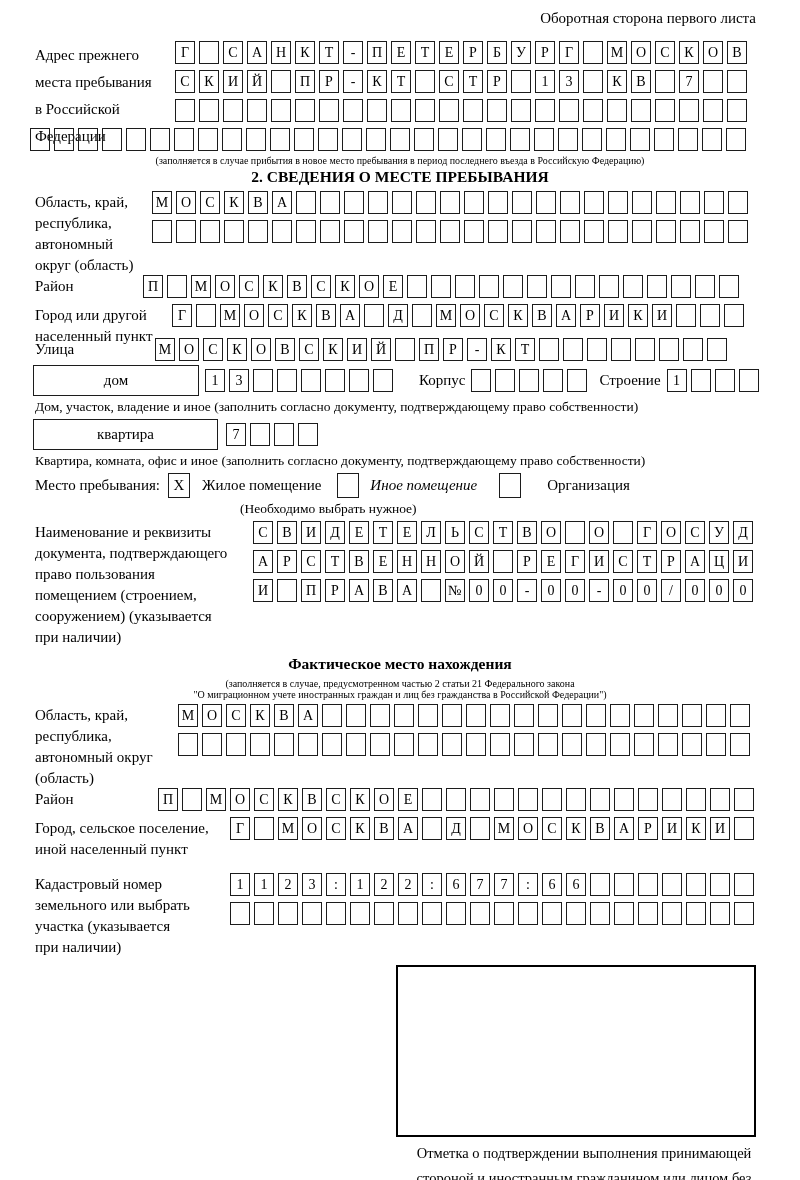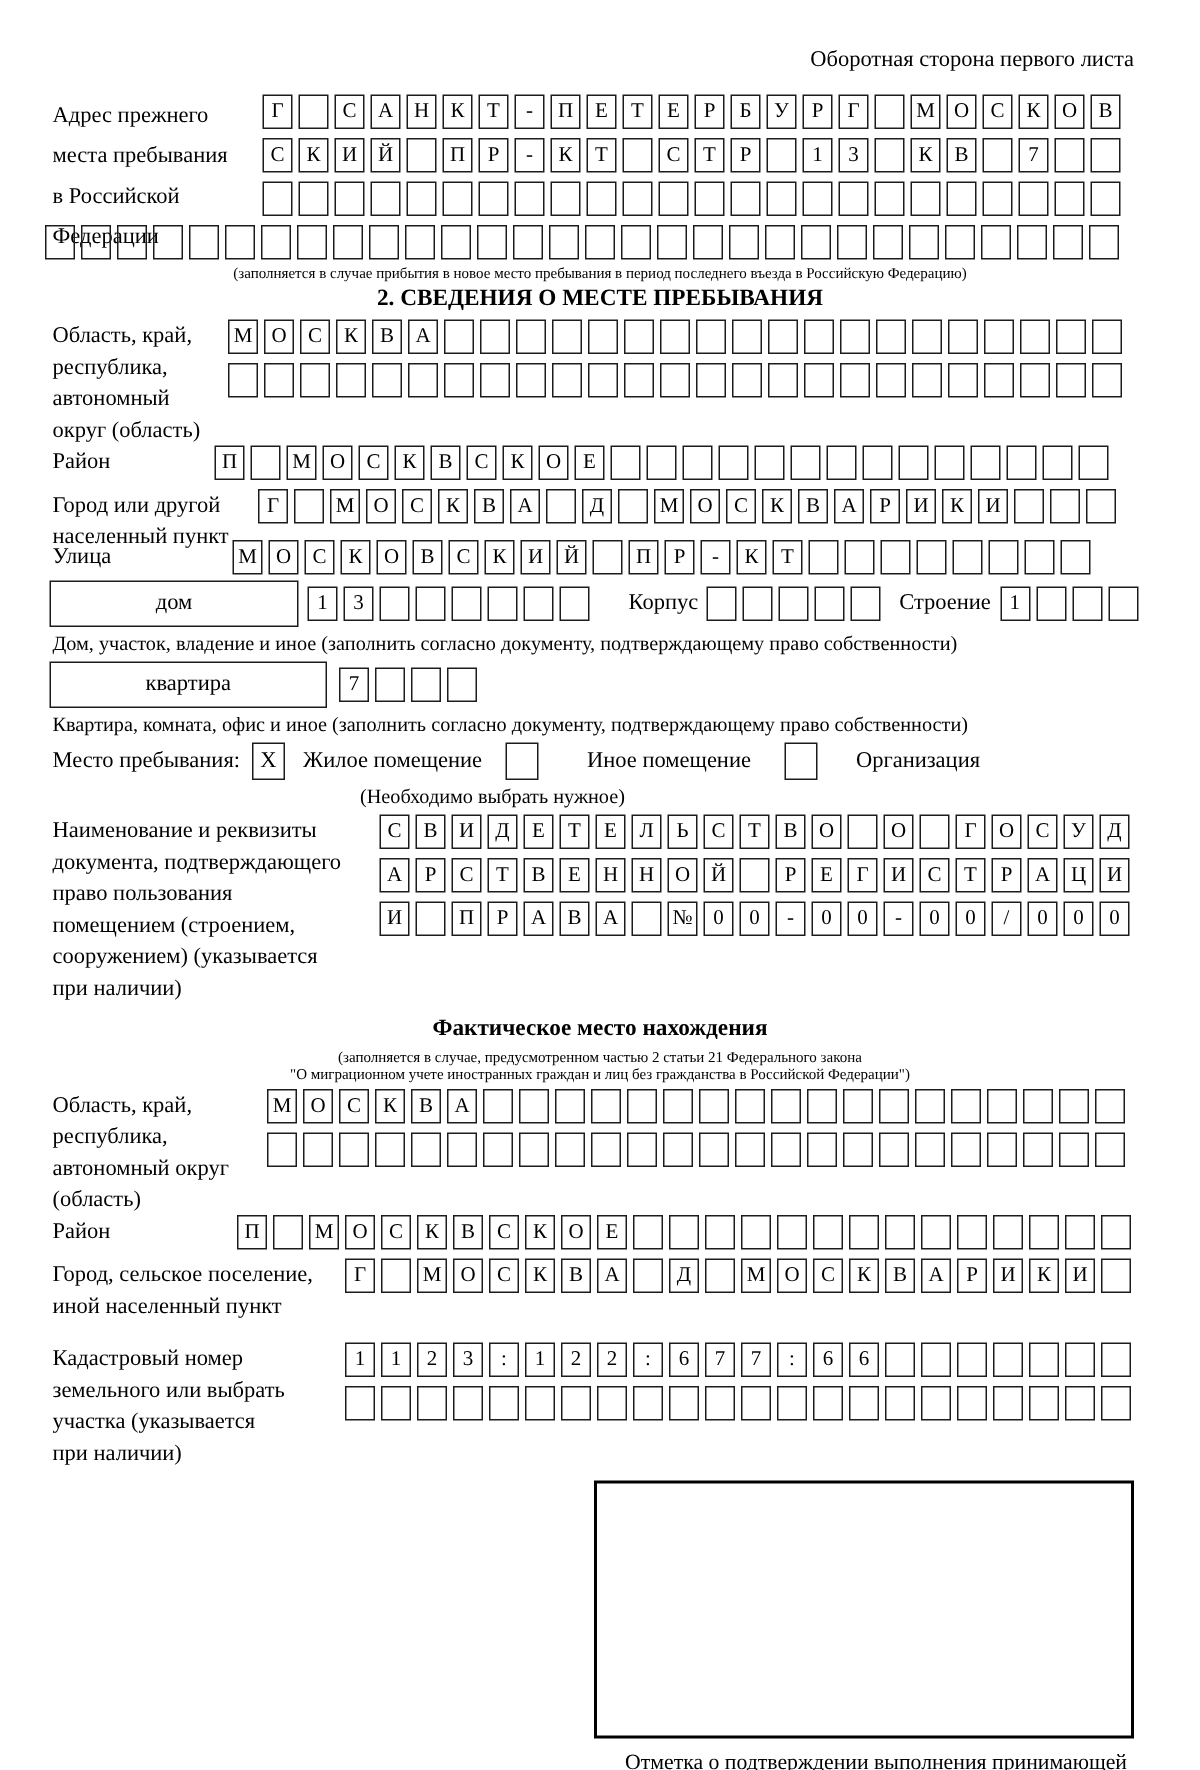--- a/index.html
+++ b/index.html
@@ -4,21 +4,21 @@
 <style>
   html,body{margin:0;padding:0;background:#fff;}
   .page{
     position:relative;
     width:800px;height:1180px;
     background:#fff;color:#000;
     font-family:"Liberation Serif","DejaVu Serif",serif;
     overflow:hidden;
   }
   .corner-note{
-    padding-top:32px;padding-right:44px;
+    padding-top:10px;padding-right:44px;
     text-align:right;font-size:15px;
   }
   .form-row{position:relative;margin-left:35px;}
   .row-label{
     position:absolute;left:0;top:1px;
     font-size:15px;line-height:21px;white-space:nowrap;
   }
   .grid-col{display:flex;flex-direction:column;gap:6px;}
   .cells{display:flex;gap:4px;}
   .cell{
@@ -393,21 +393,21 @@
         <span class="cell"></span>
       </div>
   </div>
   <div class="note">Квартира, комната, офис и иное (заполнить согласно документу, подтверждающему право собственности)</div>
 
   <div class="inline-row" style="margin-left:35px;">
     <div class="inline-txt">Место пребывания:</div>
     <div class="checkbox" style="margin-left:8px;">X</div>
     <div class="inline-txt" style="margin-left:12px;">Жилое помещение</div>
     <div class="checkbox" style="margin-left:16px;"></div>
-    <div class="inline-txt" style="margin-left:32px;">Иное помещение</div>
+    <div class="inline-txt" style="margin-left:11px;font-style:italic;">Иное помещение</div>
     <div class="checkbox" style="margin-left:22px;"></div>
     <div class="inline-txt" style="margin-left:26px;">Организация</div>
   </div>
   <div class="note" style="margin-left:240px;font-size:13.5px;">(Необходимо выбрать нужное)</div>
 
   <div class="form-row mt4" style="min-height:124px;">
     <div class="row-label">
         <div>Наименование и реквизиты</div>
         <div>документа, подтверждающего</div>
         <div>право пользования</div>

